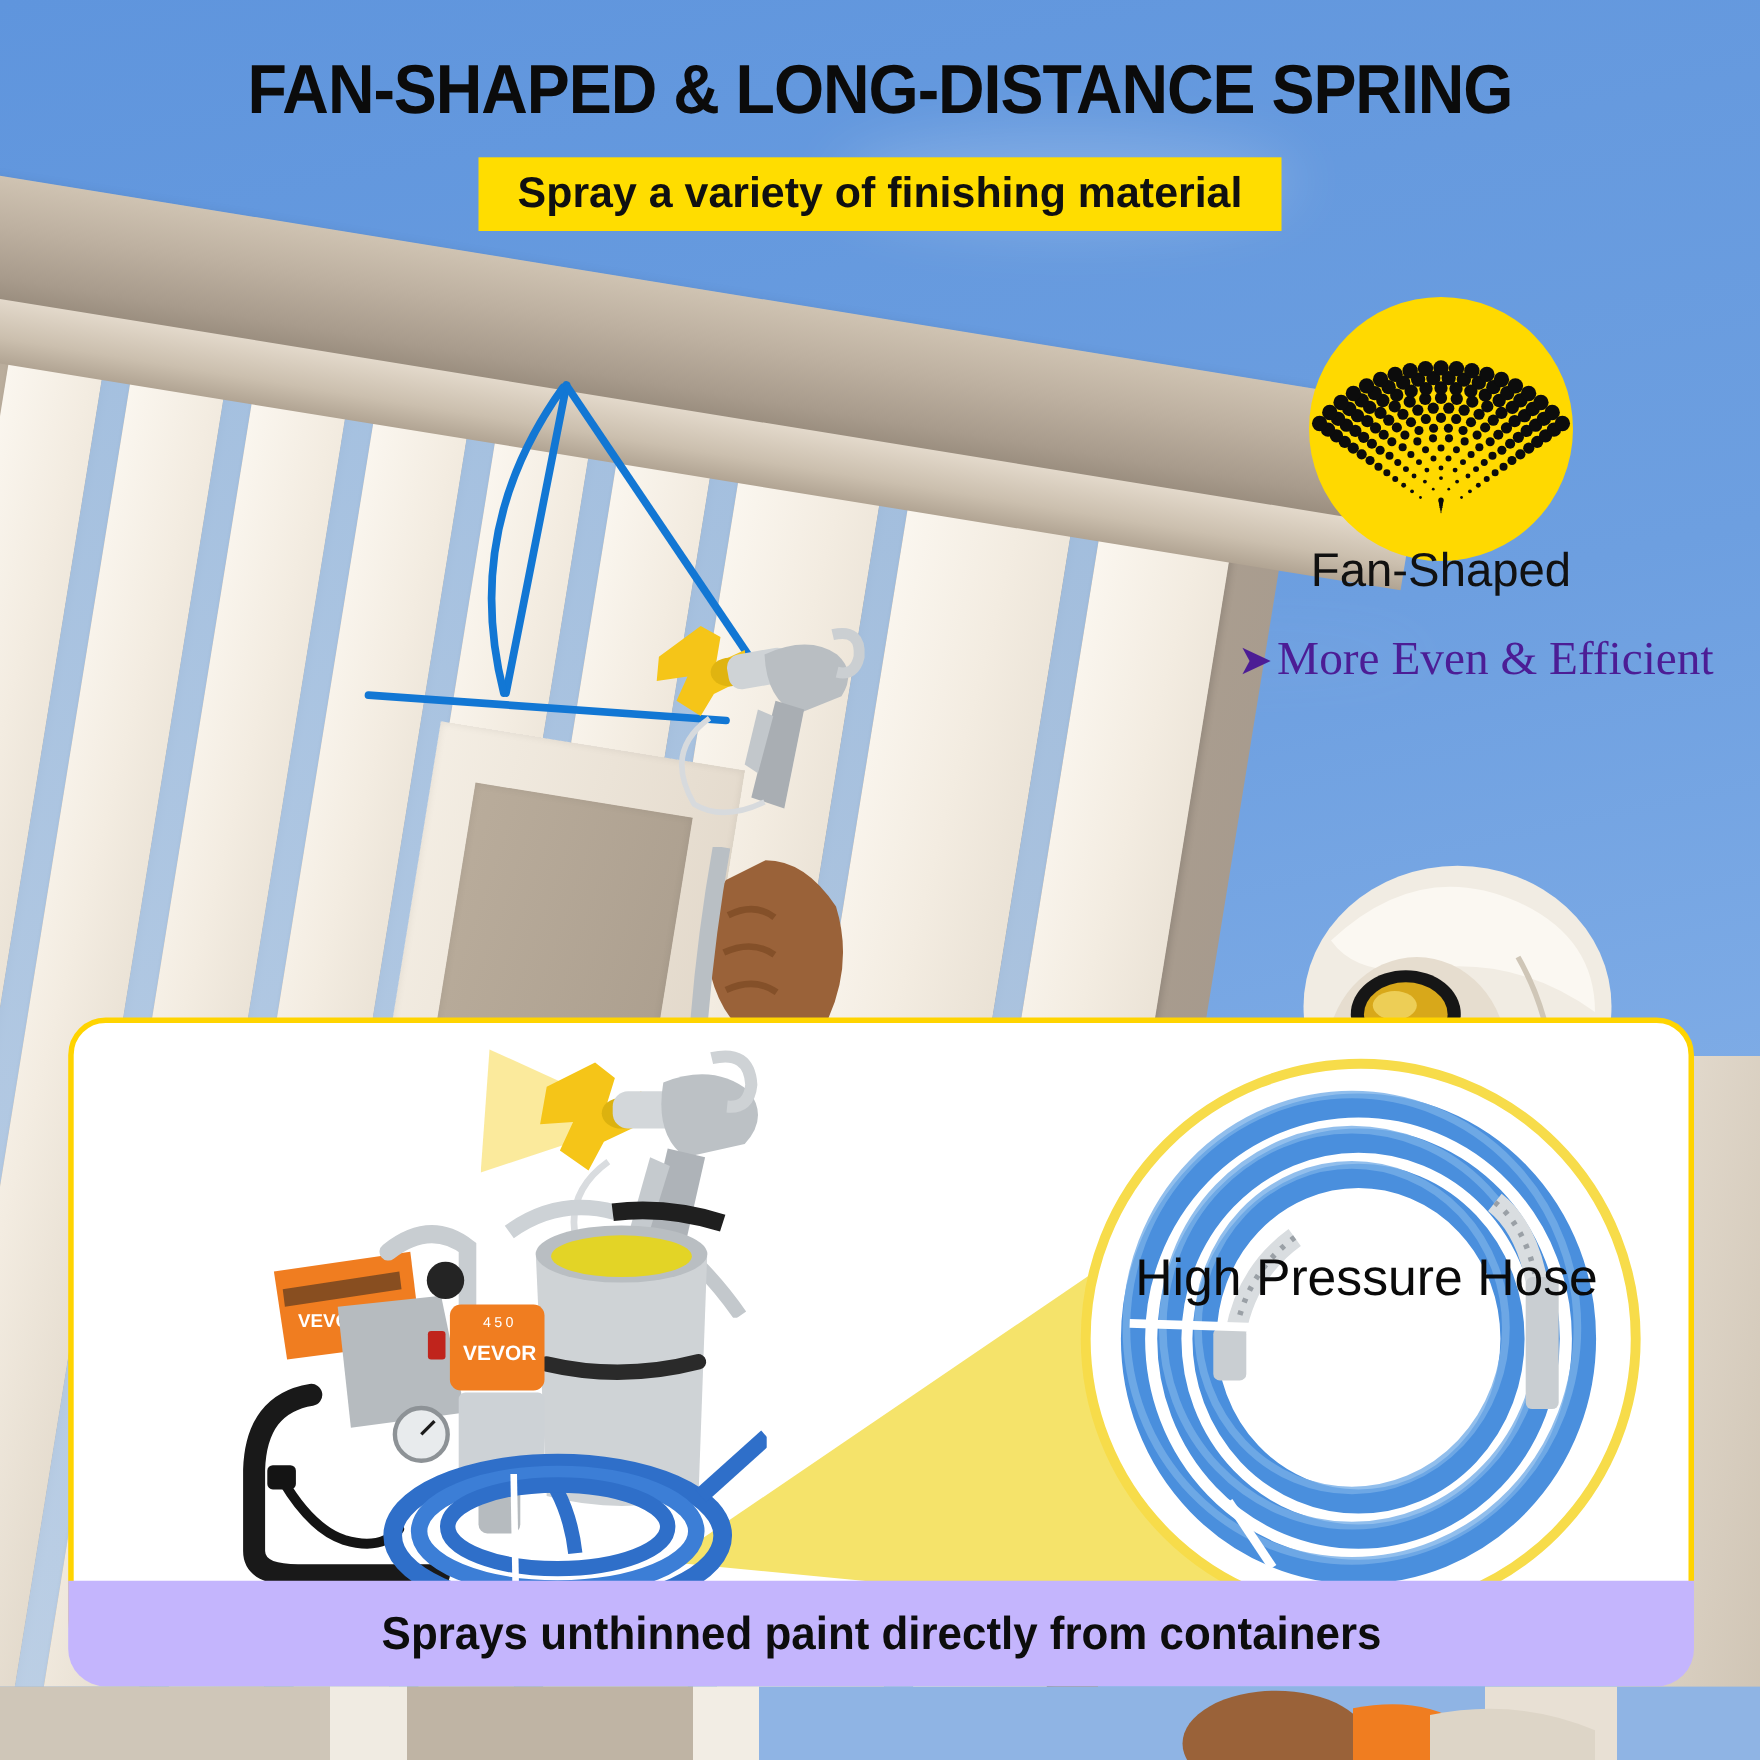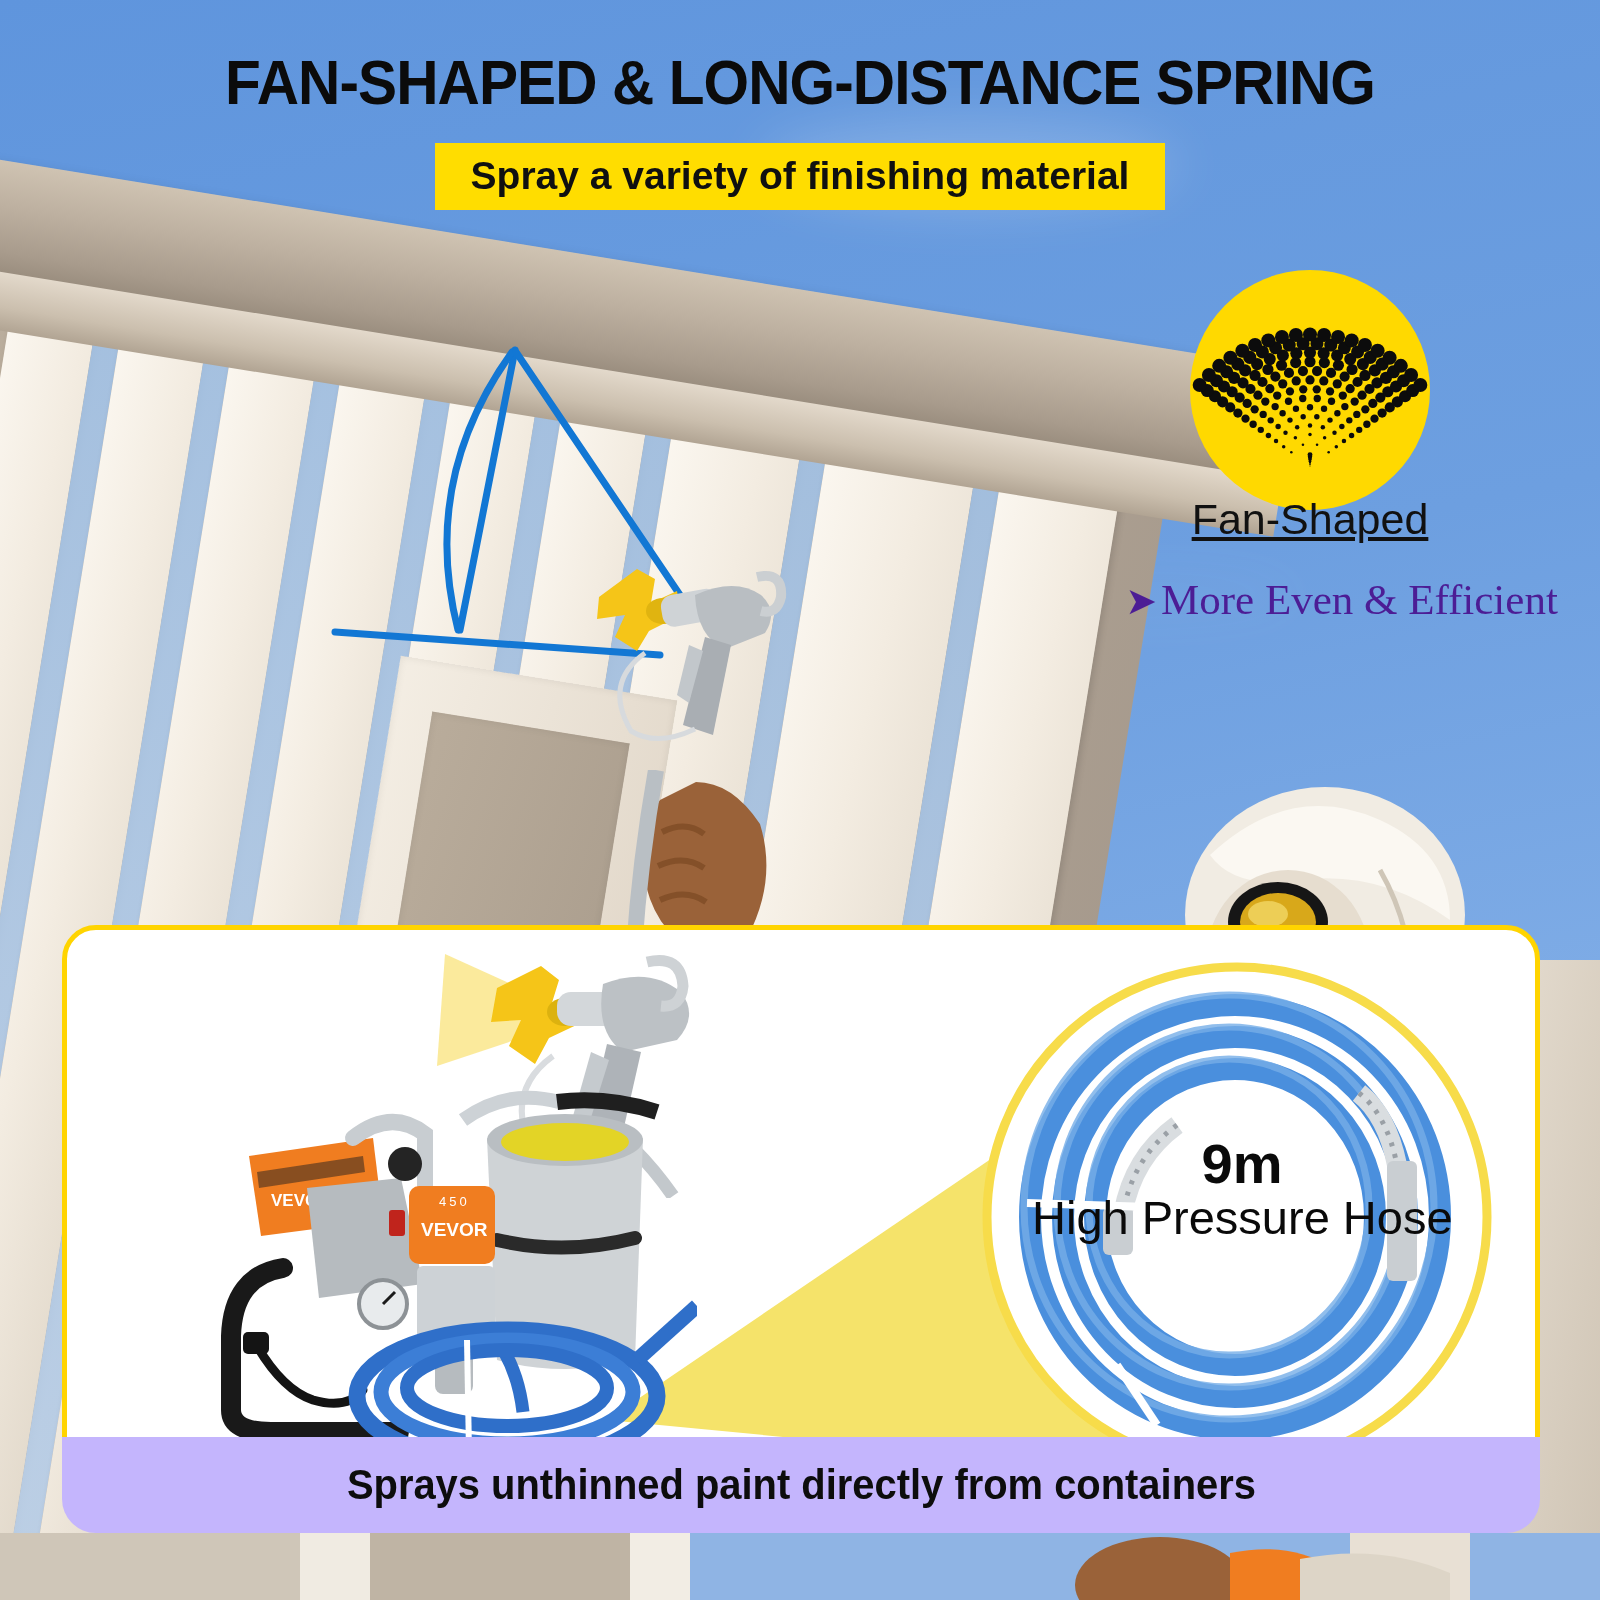--- a/index.html
+++ b/index.html
@@ -112,21 +112,21 @@
   
   #fan-badge {
     position:absolute; left:1190px; top:270px; width:240px; height:240px;
     border-radius:50%;
     background:#ffd900;
   }
   #fan-badge svg { display:block; }
 
   #fan-label {
     position:absolute; left:1060px; top:495px; width:500px;
-    text-align:center; font-size:43px; color:#111;text-decoration:underline;
+    text-align:center; font-size:43px; color:#111;
   }
   #fan-sub {
     position:absolute; left:1034px; top:575px; width:615px;
     text-align:center; font-size:43px; color:#4c1d95; white-space:nowrap;font-family:Liberation Serif, serif;
   }
   #fan-sub .arrow { font-size:38px; margin-right:4px; }
 
   
   #panel {
     position:absolute; left:62px; top:925px; width:1478px; height:582px;
@@ -540,21 +540,20 @@
       <path d="M210 170 Q166 202 156 258" stroke="#9aa0a6" stroke-width="5" fill="none" stroke-dasharray="4 8"></path>
 
       <rect x="136" y="252" width="30" height="48" rx="6" fill="#c9ced2"></rect>
       <rect x="420" y="206" width="30" height="120" rx="6" fill="#c9ced2"></rect>
 
       <path d="M60 248 L182 252" stroke="#ffffff" stroke-width="8"></path>
       <path d="M150 410 L190 470" stroke="#ffffff" stroke-width="8"></path>
     </svg>
 
     <div id="hose-text">
-      <div class="big">9m</div>
       <div class="small">High Pressure Hose</div>
     </div>
   </div>
 </div>
 
 <div id="caption-bar">
   <span id="caption-text">Sprays unthinned paint directly from containers</span>
 </div>
 
 <div id="bottom-strip">

